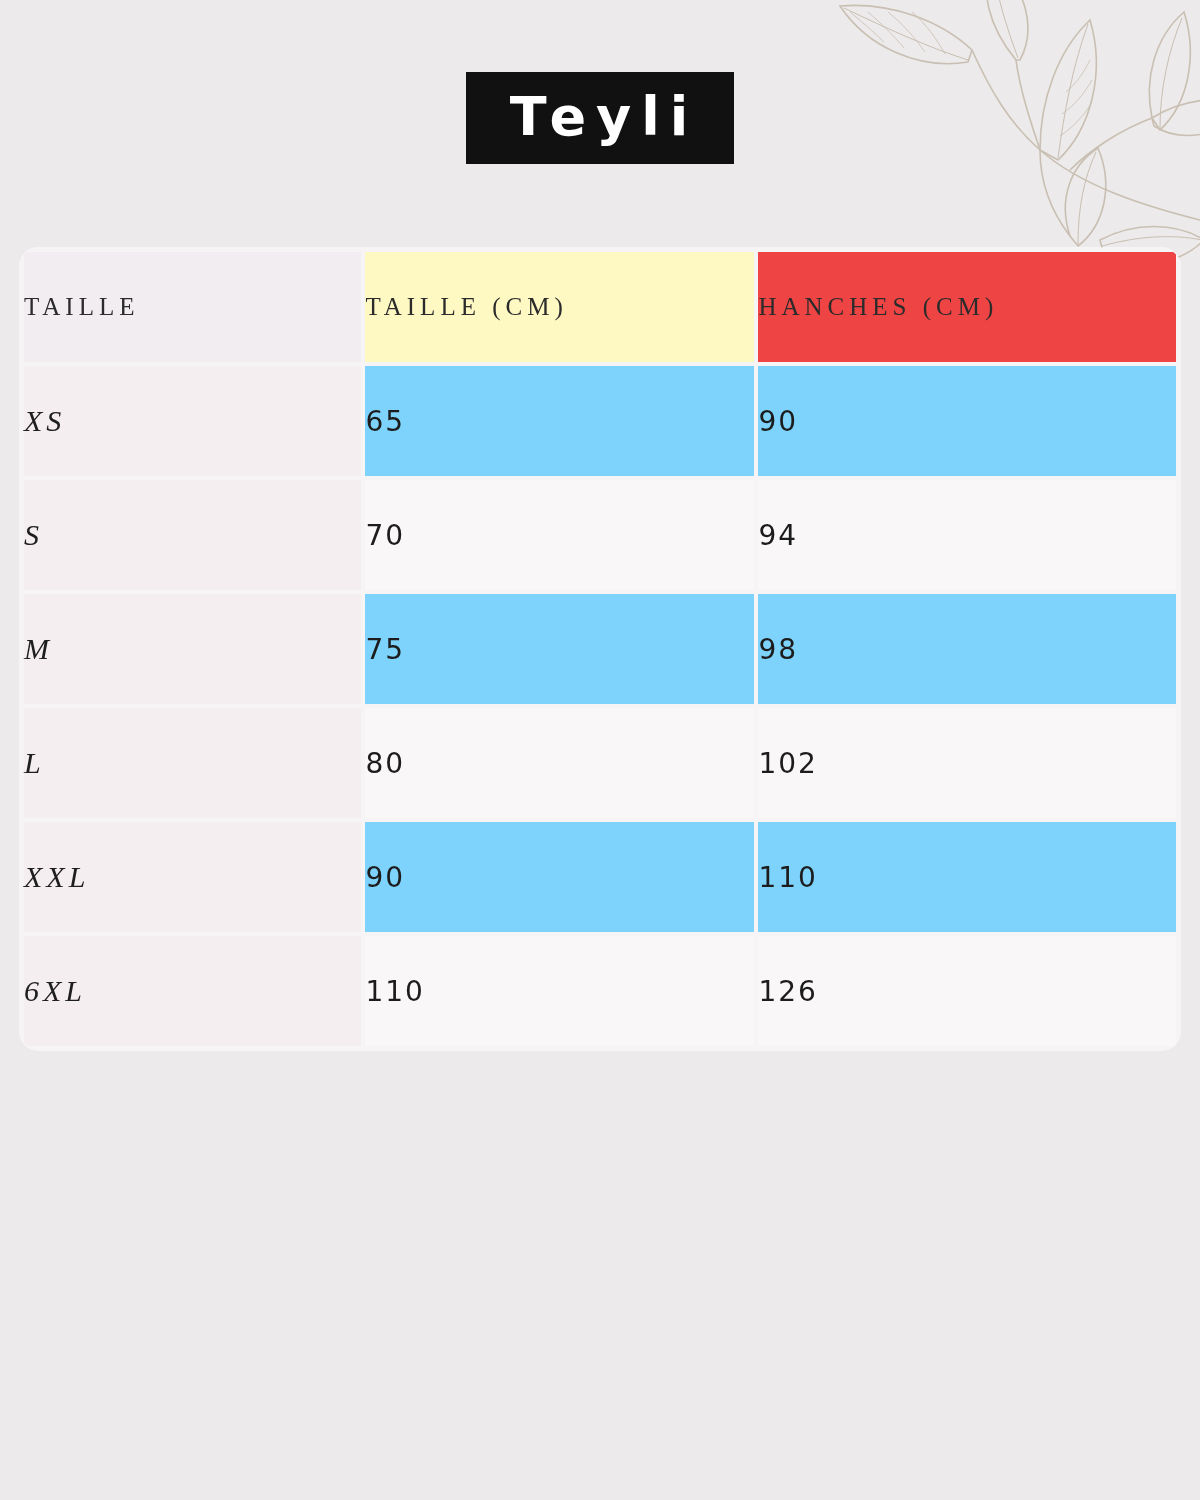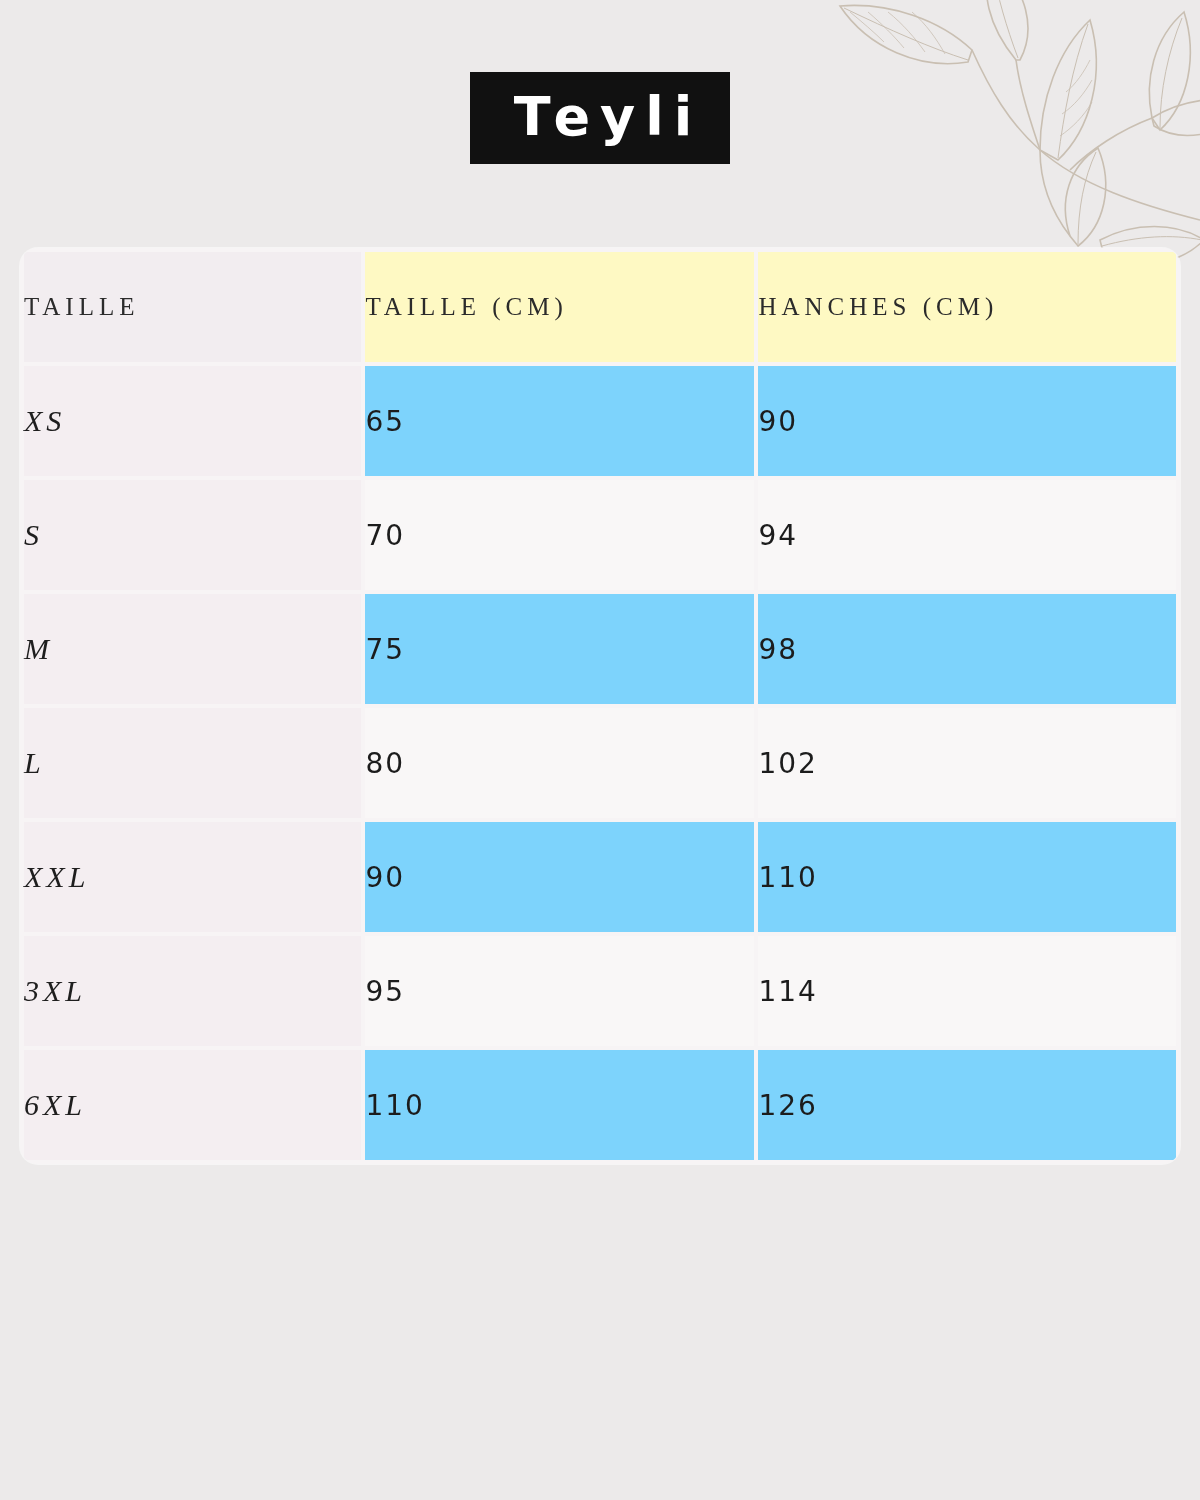--- a/index.html
+++ b/index.html
@@ -33,21 +33,21 @@
     text-align: center;
   }
   .brand {
     display: inline-block;
     background: #111111;
     color: #ffffff;
     font-family: "DejaVu Sans", sans-serif;
     font-size: 54px;
     font-weight: 700;
     letter-spacing: 10px;
-    padding: 18px 28px 20px 44px;
+    padding: 18px 36px 20px 44px;
     line-height: 1;
   }
 
   .table-wrap {
     position: absolute;
     top: 248px;
     left: 20px;
     width: 1160px;
     background: #f7f4f5;
     border-radius: 18px;
@@ -80,21 +80,21 @@
     height: 98px;
     background: #f3eef1;
     font-family: "Liberation Serif", serif;
     font-size: 25px;
     letter-spacing: 5px;
     color: #2b2b2b;
     font-weight: 400;
   }
   thead th.h1 { background: #f2edf0; }
   thead th.h2 { background: #fef9c3; }
-  thead th.h3 { background: #fef9c3; }
+  thead th.h3 { background: #ef4444; }
 
   tbody td.size-cell {
     background: #f4eef1;
     font-family: "Liberation Serif", serif;
     font-size: 30px;
     letter-spacing: 4px;
     color: #1e1e1e;
     font-style: italic;
   }
   tbody td.num-cell {
@@ -189,24 +189,19 @@
         <td class="size-cell">L</td>
         <td class="num-cell">80</td>
         <td class="num-cell">102</td>
       </tr>
       <tr>
         <td class="size-cell">XXL</td>
         <td class="num-cell">90</td>
         <td class="num-cell">110</td>
       </tr>
       <tr>
-        <td class="size-cell">3XL</td>
-        <td class="num-cell">95</td>
-        <td class="num-cell">114</td>
-      </tr>
-      <tr>
         <td class="size-cell">6XL</td>
         <td class="num-cell">110</td>
         <td class="num-cell">126</td>
       </tr>
     </tbody>
   </table>
 </div>
 
 </body></html>

